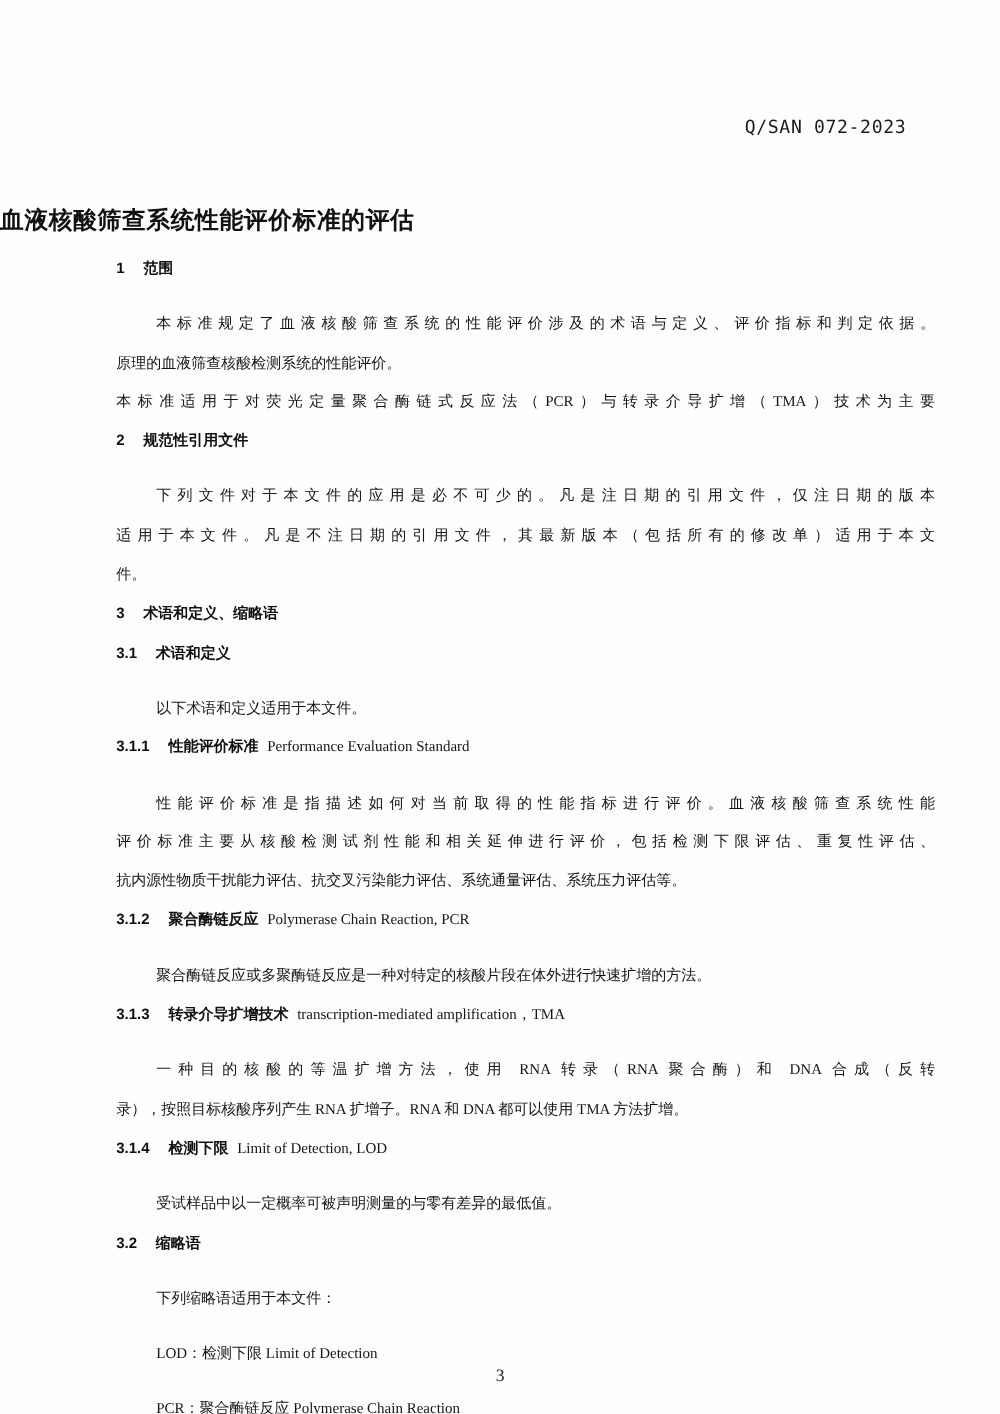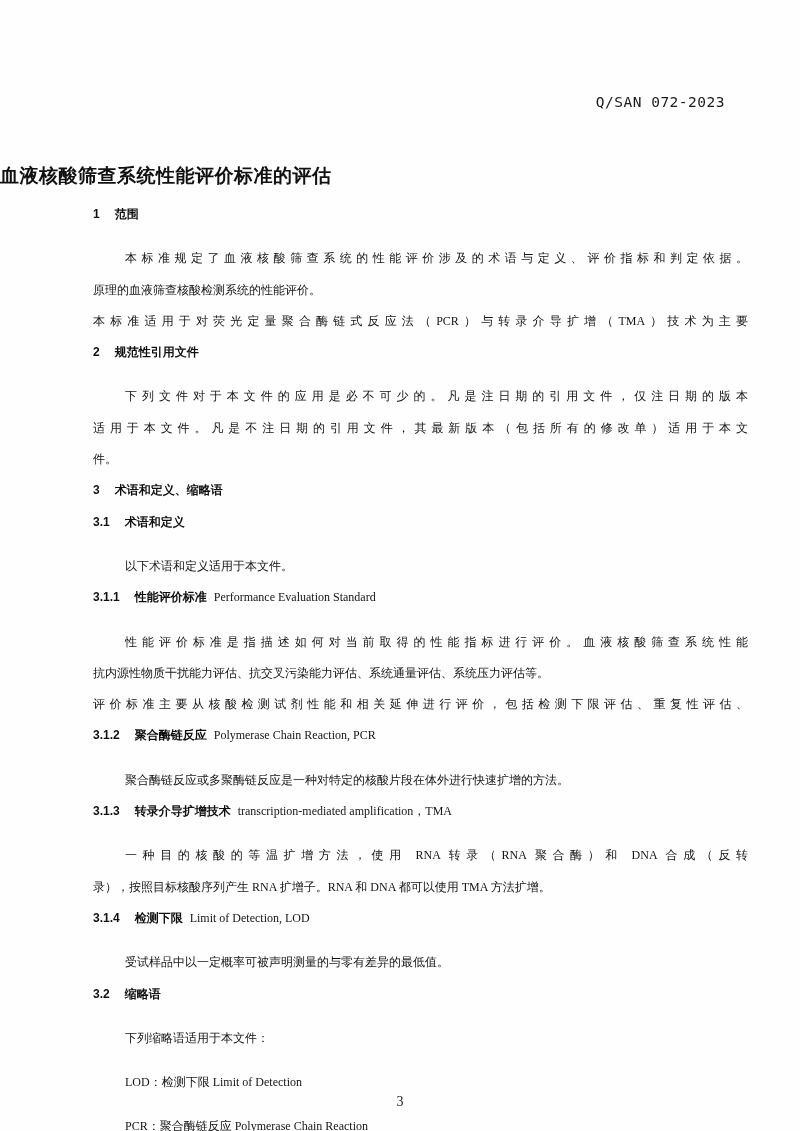--- a/index.html
+++ b/index.html
@@ -101,22 +101,22 @@
 
     <div class="line h"><span class="num">3</span><span class="zh">术语和定义、缩略语</span><span class="en"></span></div>
 
     <div class="line h"><span class="num">3.1</span><span class="zh">术语和定义</span><span class="en"></span></div>
 
     <div class="line indent">以下术语和定义适用于本文件。</div>
 
     <div class="line h"><span class="num">3.1.1</span><span class="zh">性能评价标准</span><span class="en">Performance Evaluation Standard</span></div>
 
     <div class="line indent jf">性能评价标准是指描述如何对当前取得的性能指标进行评价。血液核酸筛查系统性能</div>
+    <div class="line jf">评价标准主要从核酸检测试剂性能和相关延伸进行评价，包括检测下限评估、重复性评估、</div>
     <div class="line">抗内源性物质干扰能力评估、抗交叉污染能力评估、系统通量评估、系统压力评估等。</div>
-    <div class="line jf">评价标准主要从核酸检测试剂性能和相关延伸进行评价，包括检测下限评估、重复性评估、</div>
 
     <div class="line h"><span class="num">3.1.2</span><span class="zh">聚合酶链反应</span><span class="en">Polymerase Chain Reaction, PCR</span></div>
 
     <div class="line indent">聚合酶链反应或多聚酶链反应是一种对特定的核酸片段在体外进行快速扩增的方法。</div>
 
     <div class="line h"><span class="num">3.1.3</span><span class="zh">转录介导扩增技术</span><span class="en">transcription-mediated amplification，TMA</span></div>
 
     <div class="line indent jf">一种目的核酸的等温扩增方法，使用 RNA 转录（RNA 聚合酶）和 DNA 合成（反转</div>
     <div class="line">录），按照目标核酸序列产生 RNA 扩增子。RNA 和 DNA 都可以使用 TMA 方法扩增。</div>
 

